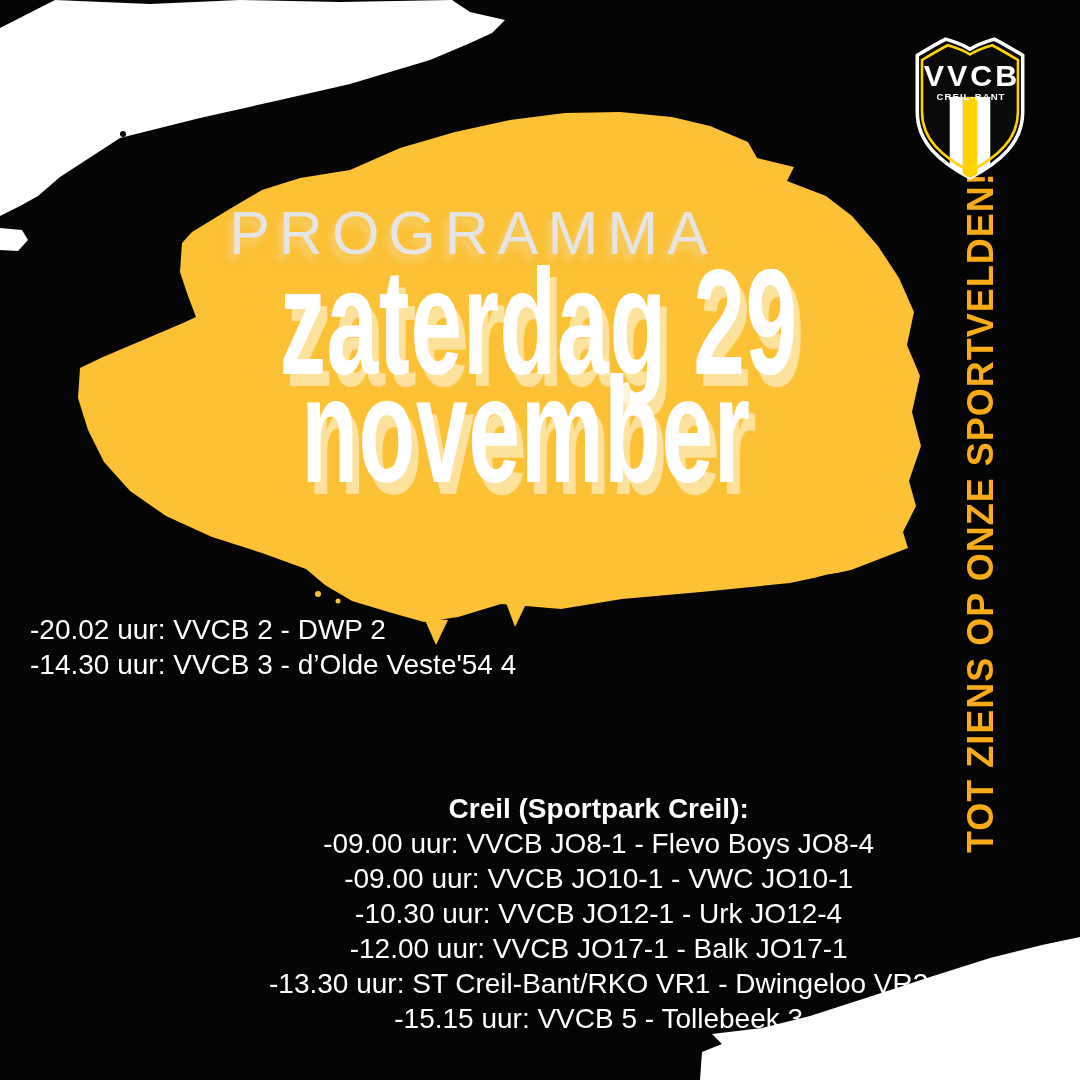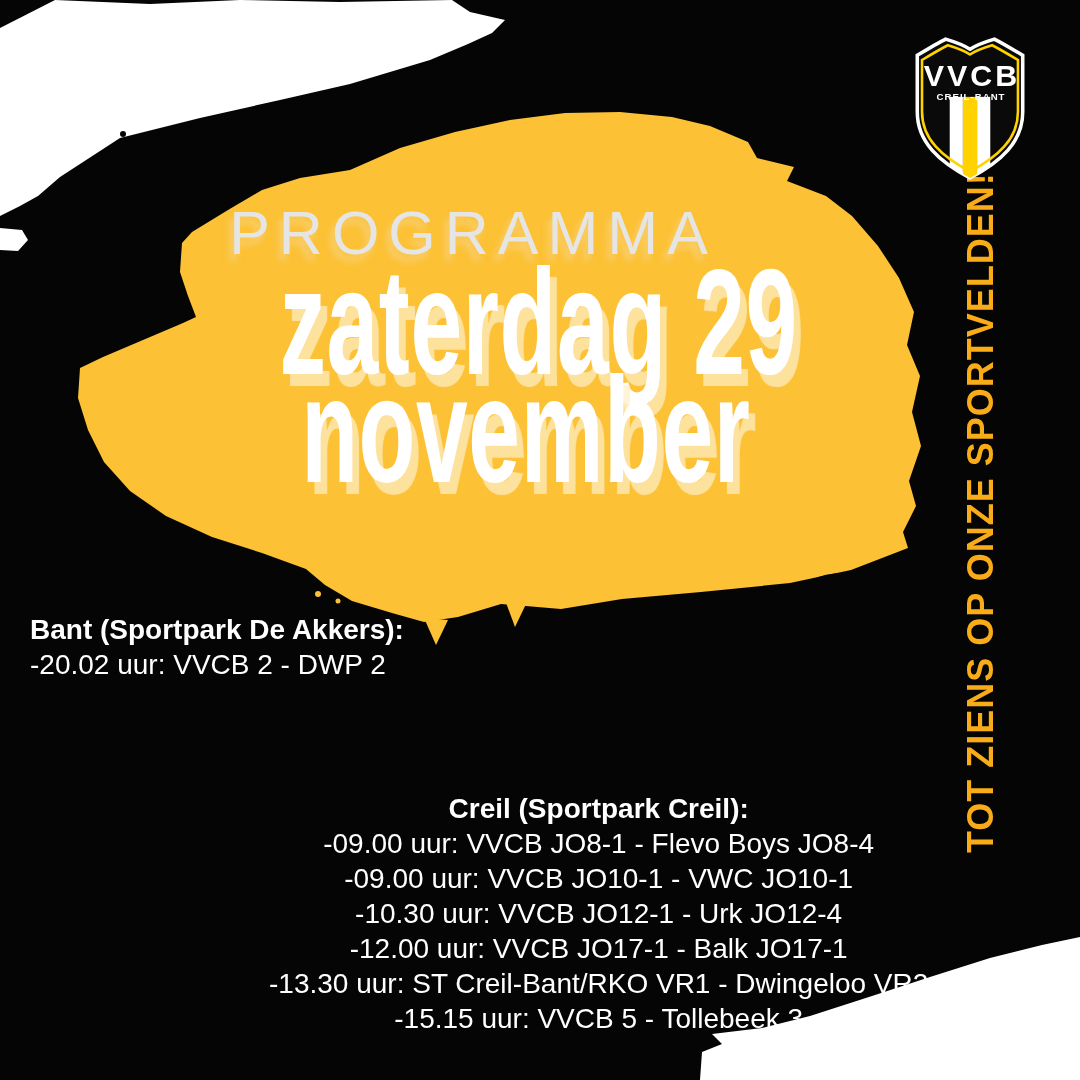--- a/index.html
+++ b/index.html
@@ -99,22 +99,22 @@
 </svg>
 
 <div class="kicker">PROGRAMMA</div>
 
 <div class="title">
   <span class="line">zaterdag 29</span>
   <span class="line">november</span>
 </div>
 
 <div class="list list-bant">
-  <div class="hdr">Bant (Sportpark De Akkers):</div>
   <div>-20.02 uur: VVCB 2 - DWP 2</div>
+  <div>-14.30 uur: VVCB 3 - d’Olde Veste'54 4</div>
 </div>
 
 <div class="list list-creil">
   <div class="hdr">Creil (Sportpark Creil):</div>
   <div>-09.00 uur: VVCB JO8-1 - Flevo Boys JO8-4</div>
   <div>-09.00 uur: VVCB JO10-1 - VWC JO10-1</div>
   <div>-10.30 uur: VVCB JO12-1 - Urk JO12-4</div>
   <div>-12.00 uur: VVCB JO17-1 - Balk JO17-1</div>
   <div>-13.30 uur: ST Creil-Bant/RKO VR1 - Dwingeloo VR2</div>
   <div>-15.15 uur: VVCB 5 - Tollebeek 3</div>

